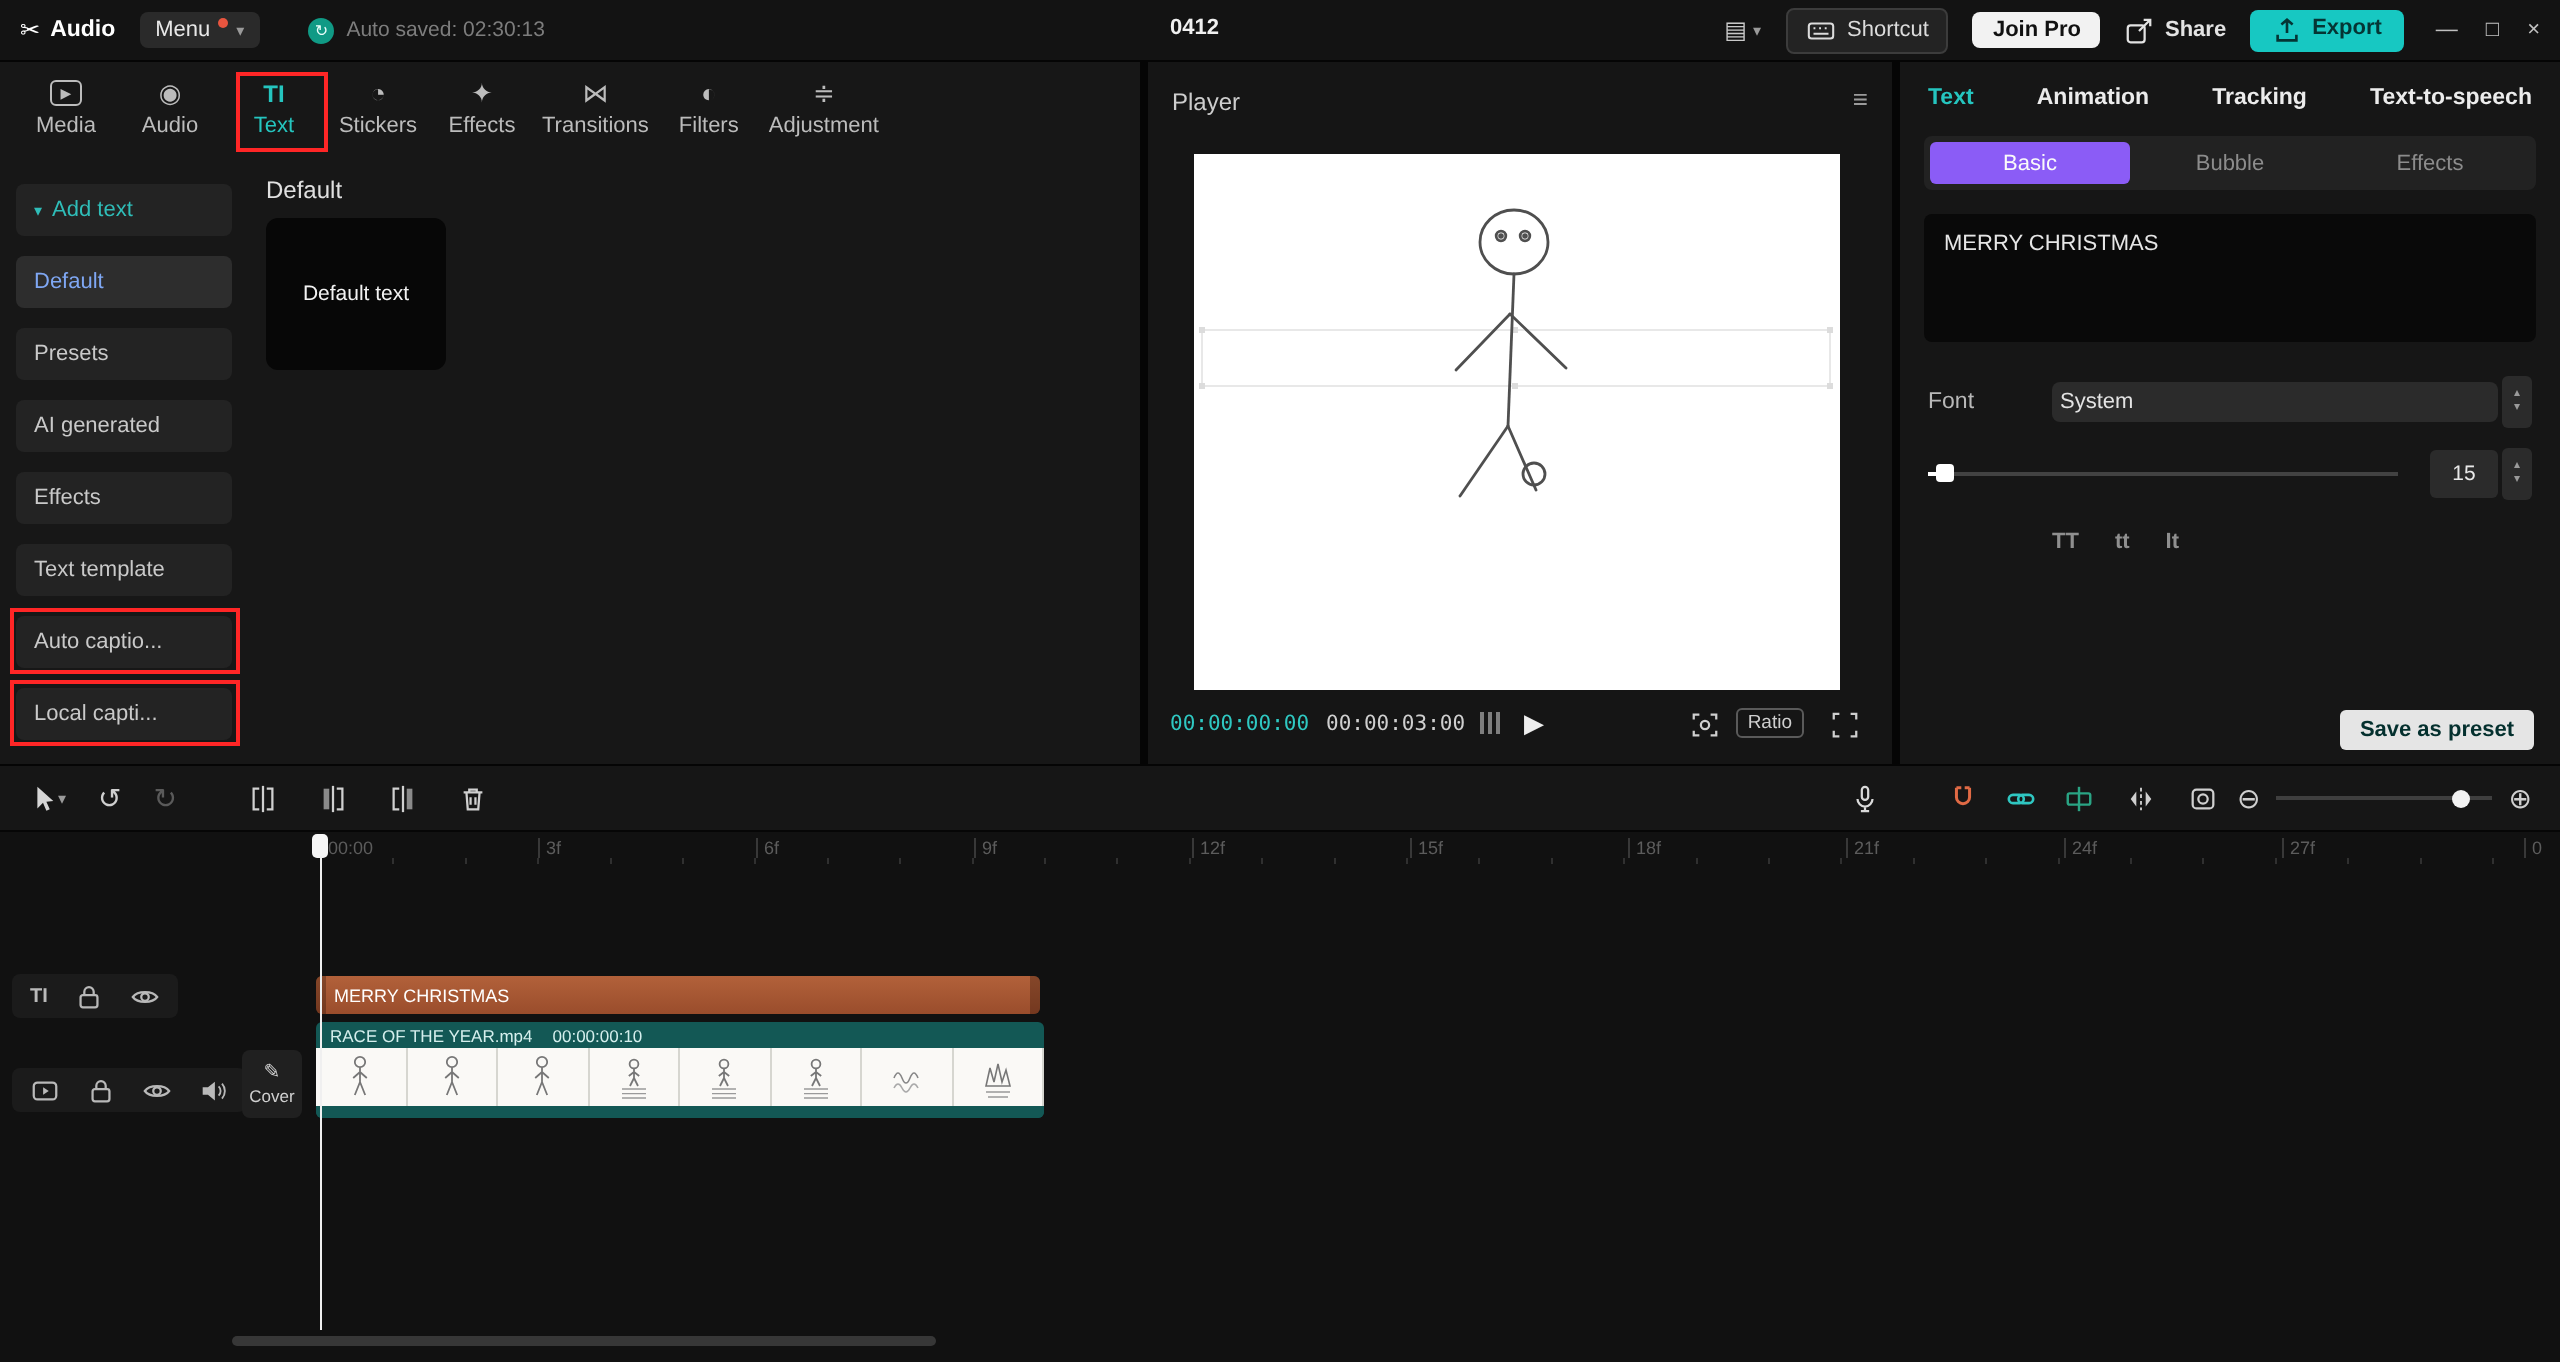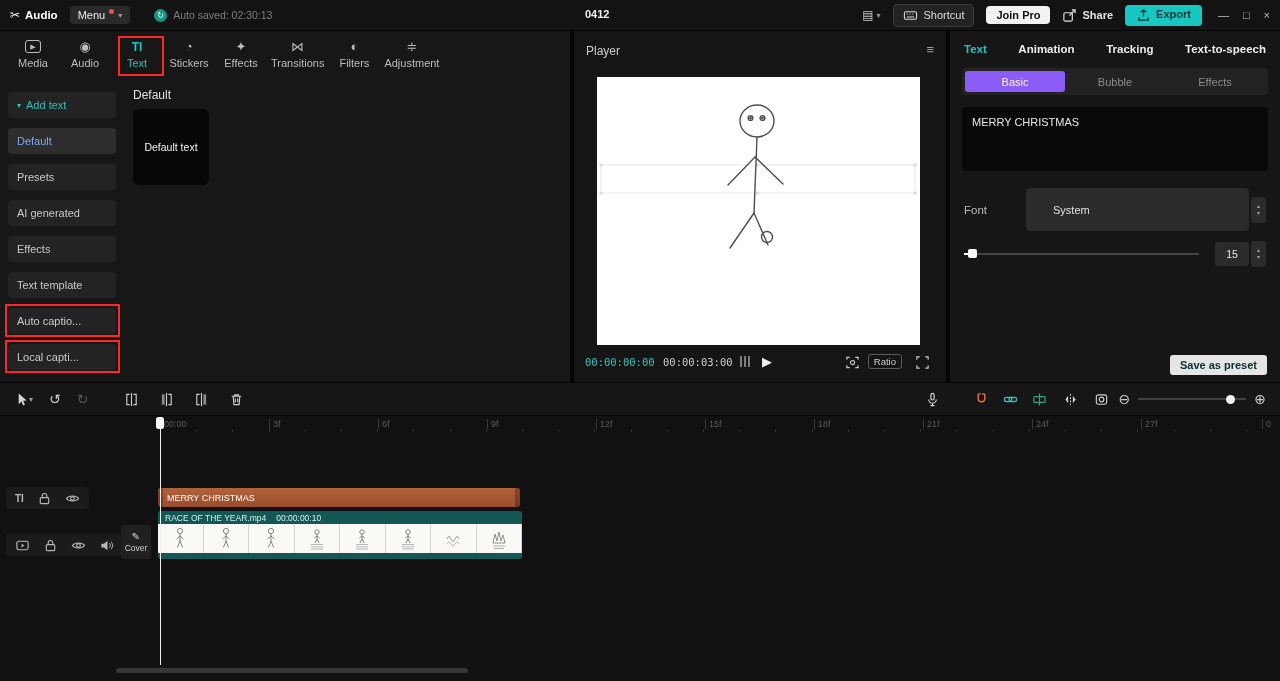--- a/index.html
+++ b/index.html
@@ -34,21 +34,21 @@
   .mtab-icon.boxed span{border:1.3px solid currentColor;border-radius:3px;font-size:7px;width:16px;height:13px;display:flex;align-items:center;justify-content:center}
   .mtab-icon.ti{font-weight:bold;font-size:12px}
   .mtab-label{font-size:11px;display:block;margin-top:2px}
   .mtab.active{color:#25c5bf}
   .text-sidebar{position:absolute;left:8px;top:61px;width:108px}
   .side-item{height:26px;margin-bottom:10px;background:#232323;border-radius:4px;display:flex;align-items:center;padding-left:9px;font-size:11px;color:#c9c9c9;gap:5px;white-space:nowrap;overflow:hidden}
   .side-item.add{color:#2fbdb8}
   .side-item.add .caret{color:#2fbdb8}
   .side-item.active{background:#2d2d2d;color:#7fa7f3}
   .lib-title{position:absolute;left:133px;top:57px;font-size:12px;color:#e0e0e0}
-  .lib-card{position:absolute;left:133px;top:78px;width:76px;height:76px;background:#070707;border-radius:6px;display:flex;align-items:center;justify-content:center;font-size:10.5px;color:#f2f2f2}
+  .lib-card{position:absolute;left:133px;top:78px;width:90px;height:76px;background:#070707;border-radius:6px;display:flex;align-items:center;justify-content:center;font-size:10.5px;color:#f2f2f2}
 
   
   .player-panel{position:absolute;left:574px;top:31px;width:372px;height:351px;background:#151515}
   .player-title{position:absolute;left:12px;top:13px;font-size:12px;color:#cdcdcd}
   .player-menu{position:absolute;right:12px;top:11px;font-size:13px;color:#9a9a9a}
   .canvas{position:absolute;left:23px;top:46px;width:323px;height:268px;background:#fff}
   .player-controls{position:absolute;left:0;right:0;bottom:9px;height:22px}
   .time-cur{position:absolute;left:11px;top:5px;color:#2fc8c2;font-size:10.5px;font-family:"DejaVu Sans Mono",monospace}
   .time-total{position:absolute;left:89px;top:5px;color:#cfcfcf;font-size:10.5px;font-family:"DejaVu Sans Mono",monospace}
   .frame-bars{position:absolute;left:166px;top:5px;display:flex;gap:2px}
@@ -62,21 +62,21 @@
   .inspector{position:absolute;left:950px;top:31px;width:330px;height:351px;background:#161616;overflow:hidden}
   .insp-tabs{display:flex;justify-content:space-between;padding:12px 14px 0;font-size:11.5px;font-weight:bold;color:#ececec}
   .insp-tab.active{color:#25c5bf}
   .subtabs{margin:13px 12px 0;background:#222;border-radius:4px;display:flex;height:27px;padding:3px}
   .subtab{flex:1;display:flex;align-items:center;justify-content:center;font-size:11px;color:#8c8c8c;border-radius:3px}
   .subtab.active{background:#8b5cf6;color:#fafafa}
   .text-input{display:block;margin:12px 12px 0;width:306px;height:64px;background:#090909;border:none;border-radius:4px;color:#e6e6e6;font-size:11px;padding:9px 10px;resize:none;outline:none;font-family:inherit}
   .row{display:flex;align-items:center;margin:0 14px}
   .font-row{margin-top:17px}
   .row-label{width:62px;font-size:11.5px;color:#b8b8b8;flex:none}
-  .dropdown{flex:1;height:43px;background:#2b2b2b;border-radius:4px;display:flex;align-items:center;padding:0 27px;font-size:11px;color:#e3e3e3}
+  .dropdown{flex:1;height:20px;background:#2b2b2b;border-radius:4px;display:flex;align-items:center;padding:0 4px;font-size:11px;color:#e3e3e3}
   .stepper{width:15px;height:26px;margin-left:2px;background:#2b2b2b;border-radius:3px;display:flex;flex-direction:column;align-items:center;justify-content:center;color:#9a9a9a;font-size:6px;line-height:7px}
   .fs-label{margin:15px 14px 0;font-size:11.5px;color:#b8b8b8}
   .fs-row{margin-top:10px}
   .slider{flex:1;height:2px;background:#424242;position:relative;margin-right:16px}
   .slider-fill{position:absolute;left:0;top:0;width:6px;height:2px;background:#fff}
   .slider-handle{position:absolute;left:4px;top:-4px;width:9px;height:9px;background:#fff;border-radius:2px}
   .value-box{width:34px;height:24px;background:#2b2b2b;border-radius:3px;display:flex;align-items:center;justify-content:center;font-size:10.5px;color:#e8e8e8}
   .style-row{margin-top:16px}
   .style-btn{width:27px;height:23px;background:#2f2f2f;border-radius:4px;display:flex;align-items:center;justify-content:center;font-size:11px;color:#e0e0e0;margin-right:9px}
   .style-btn.bold{font-weight:bold}
@@ -334,20 +334,26 @@
       <div class="slider">
         <div class="slider-fill"></div>
         <div class="slider-handle"></div>
       </div>
       <div class="value-box">15</div>
       <div class="stepper">
         <span>▴</span>
         <span>▾</span>
       </div>
     </div>
+    <div class="row case-row">
+      <span class="row-label"></span>
+      <span class="case-btn">TT</span>
+      <span class="case-btn">tt</span>
+      <span class="case-btn">It</span>
+    </div>
     <div class="save-bar">
       <span class="save-btn">Save as preset</span>
     </div>
   </div>
 
   <div class="timeline">
     <div class="tl-toolbar">
       <span class="tool mr16">
         <svg class="ic" viewBox="0 0 16 16">
             <path d="M5 1.5 L5 13 L8 10 L9.8 14.3 L11.6 13.5 L9.8 9.4 L13.5 9 Z" fill="#d6d6d6"></path>

